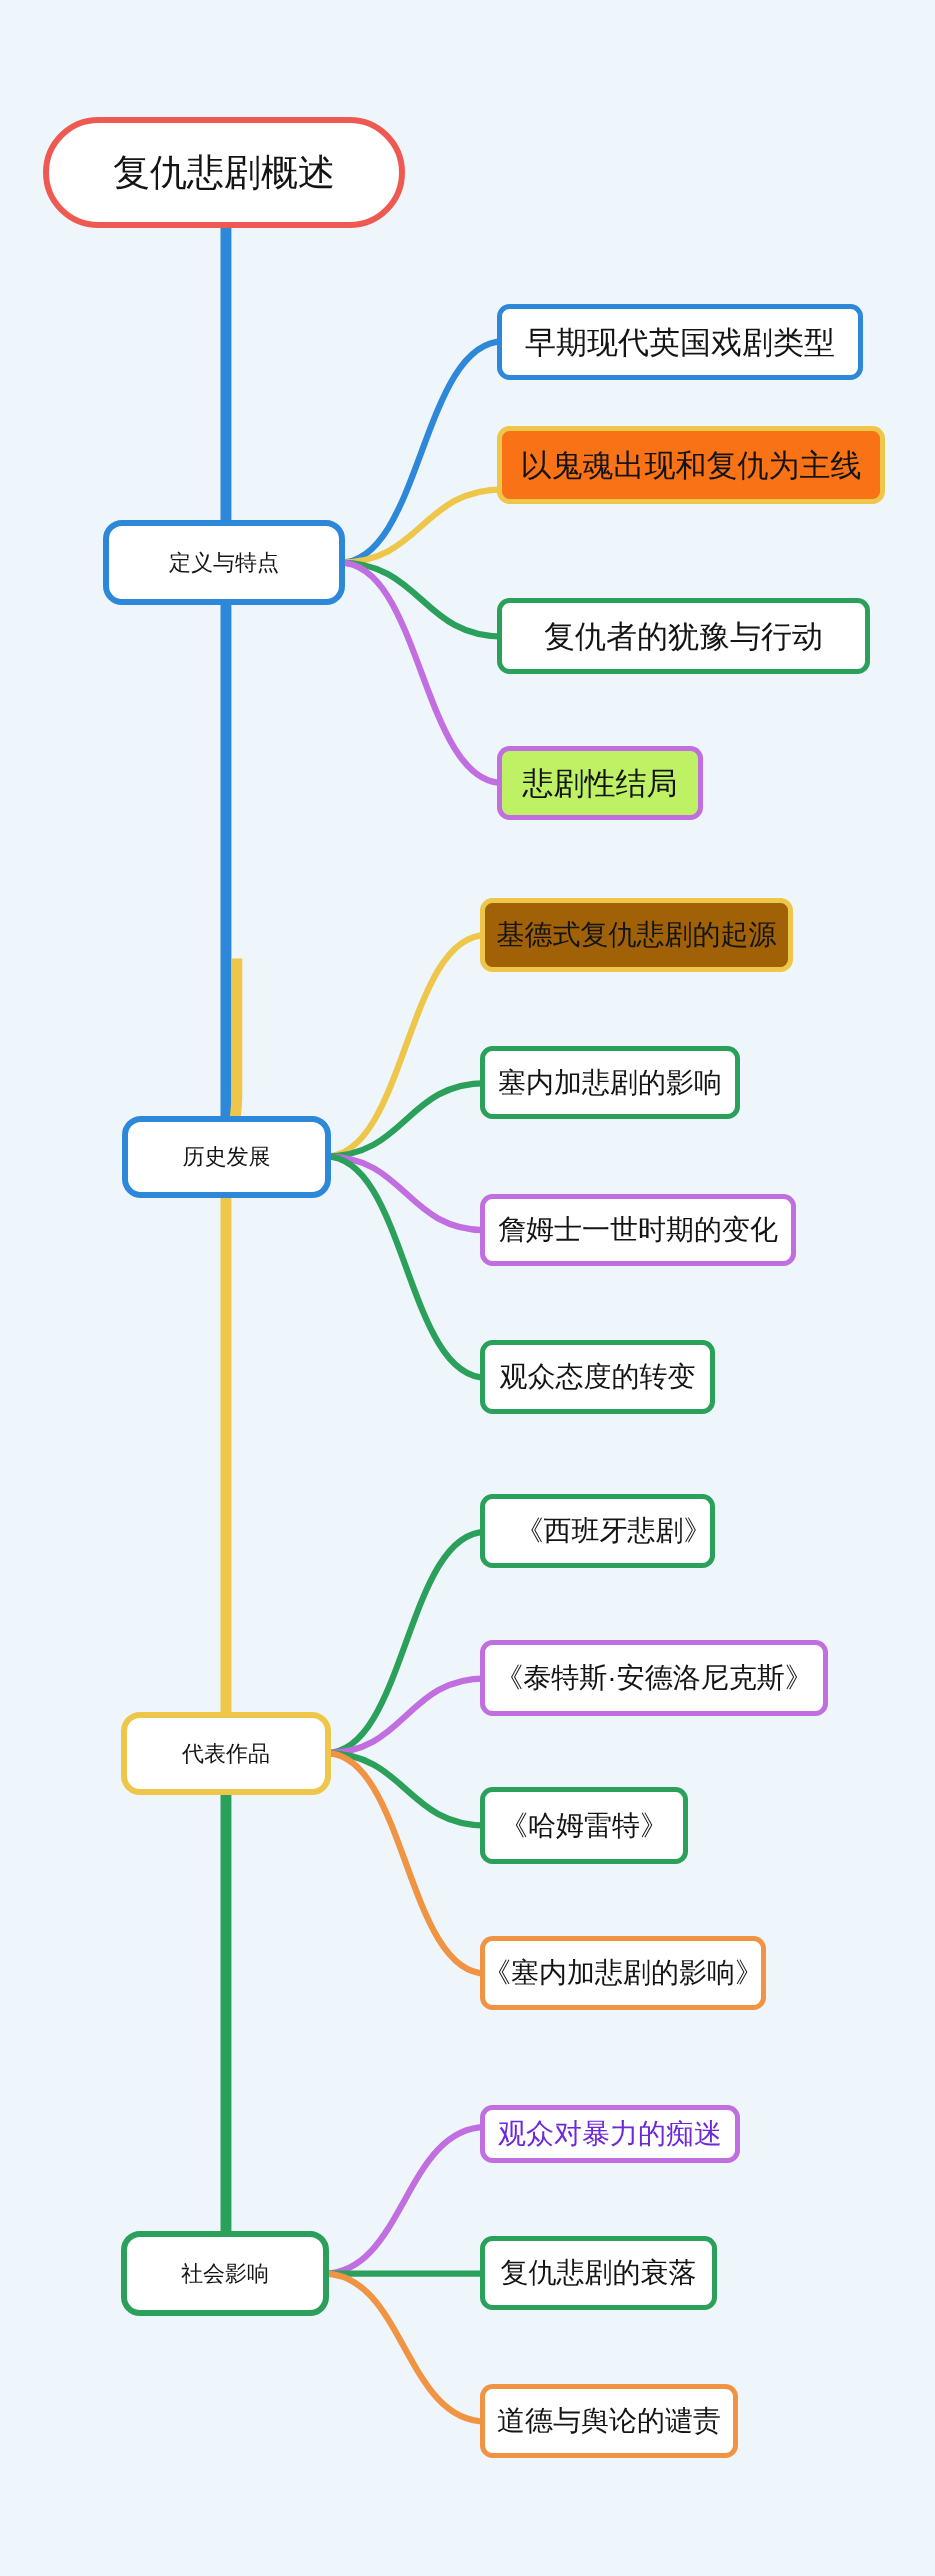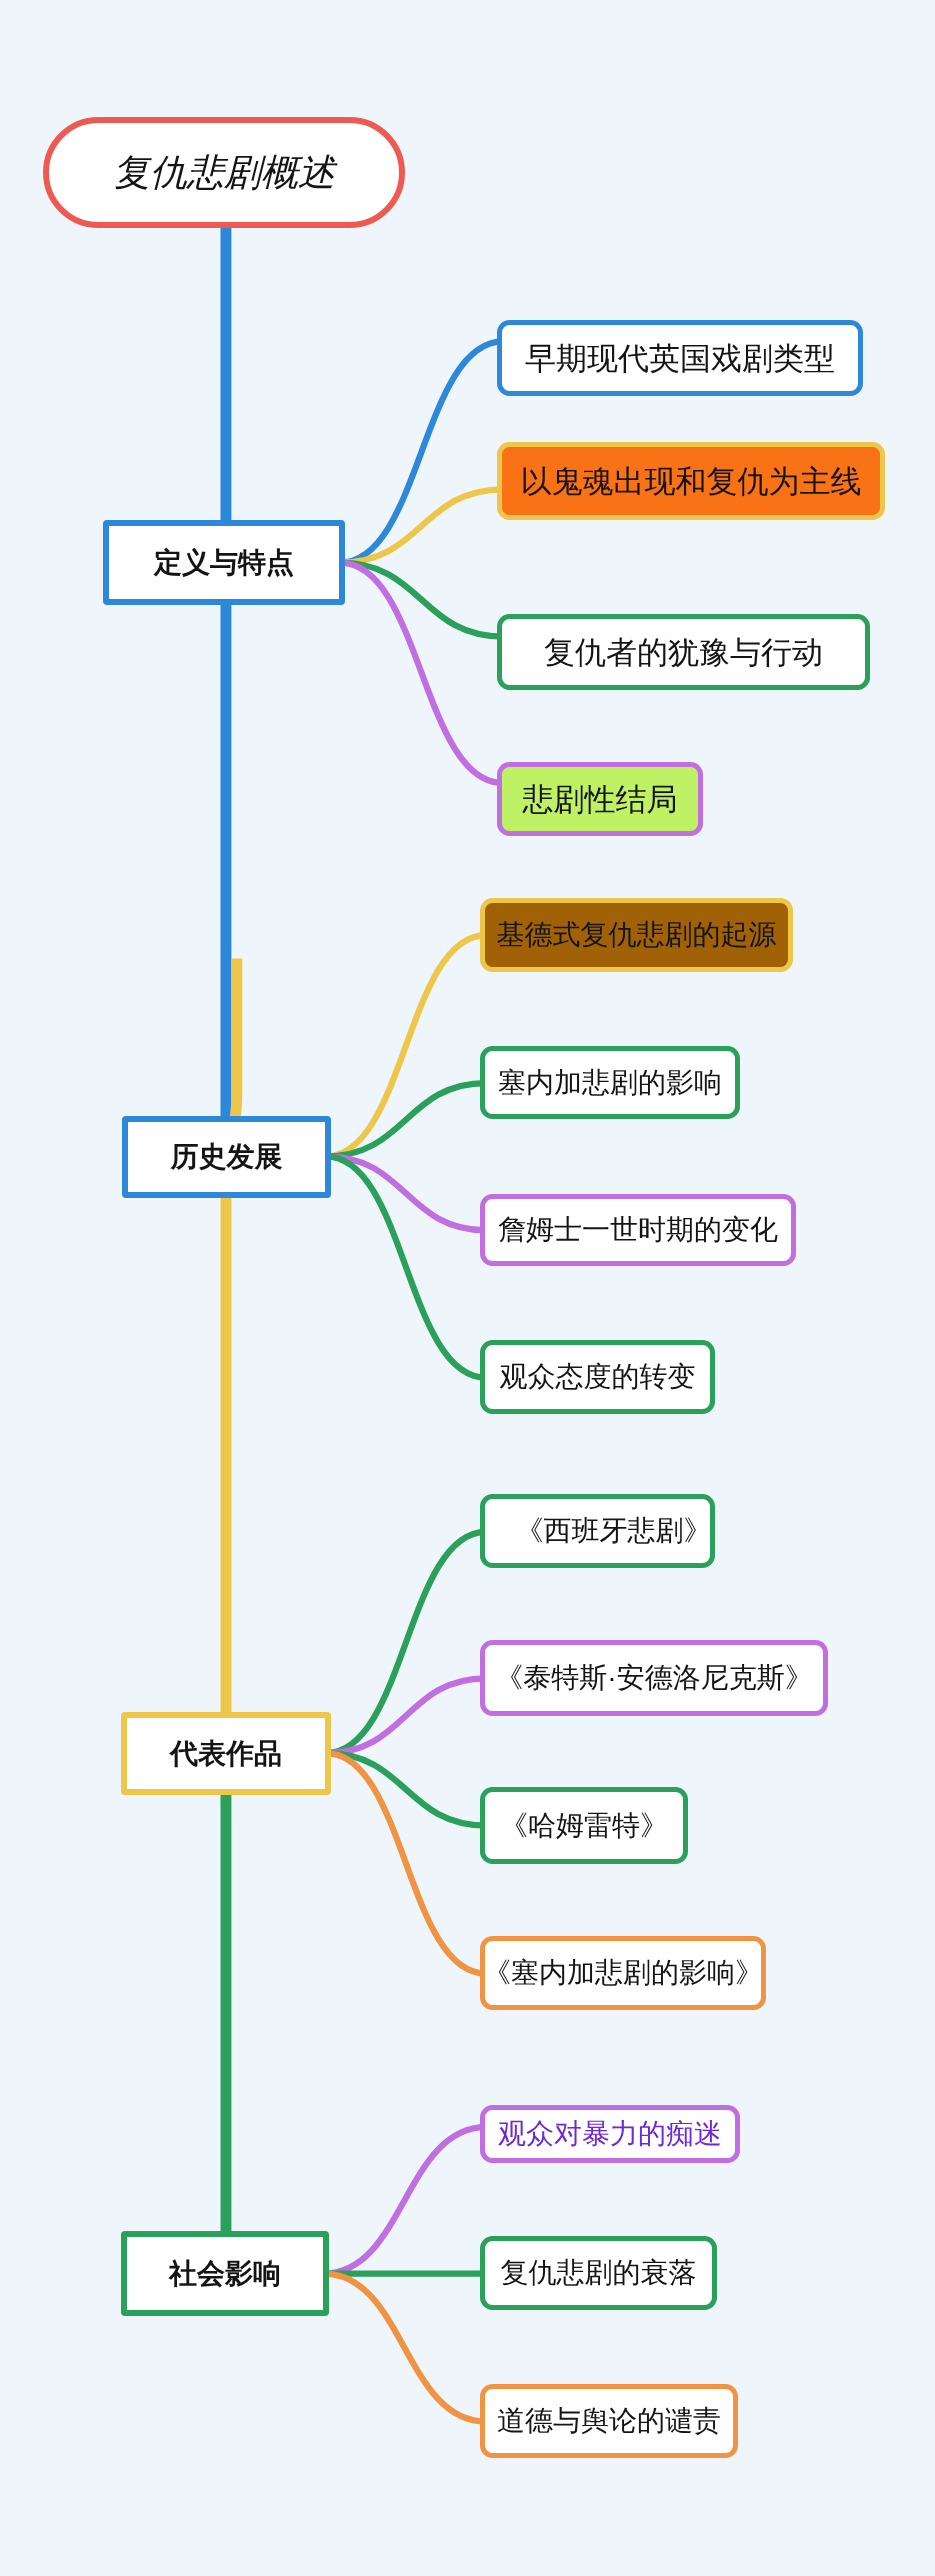--- a/index.html
+++ b/index.html
@@ -19,24 +19,24 @@
     box-sizing:border-box;
     display:flex;
     align-items:center;
     justify-content:center;
     background:#ffffff;
     border-style:solid;
     color:#141414;
     white-space:nowrap;
     line-height:1;
   }
-  .root-node   { border-width:6.2px; border-radius:56px; font-size:37px;font-style:italic; }
-  .branch-node { border-width:6.2px; border-radius:4px; font-size:28px;font-weight:bold; }
+  .root-node   { border-width:6.2px; border-radius:56px; font-size:37px; }
+  .branch-node { border-width:6.2px; border-radius:19px; font-size:22px; }
   .child-node  { border-width:5.5px; border-radius:12.5px; font-size:28px; }
-  .child-node.lg { font-size:31px;margin-top:16px; }
+  .child-node.lg { font-size:31px; }
 </style>
 </head>
 <body style="background: rgb(238, 246, 252);">
 
 <div class="canvas" style="background: rgb(238, 246, 252);">
 
   <svg class="links" width="935" height="2576" viewBox="0 0 1200 3306">
 
     <path class="trunk" d="M290 225 L290 1484" stroke="#2e88d9"></path>
     <path class="trunk" d="M304 1230 V1400 C304 1460 290 1450 290 1500 V2250" stroke="#edc64a"></path>

